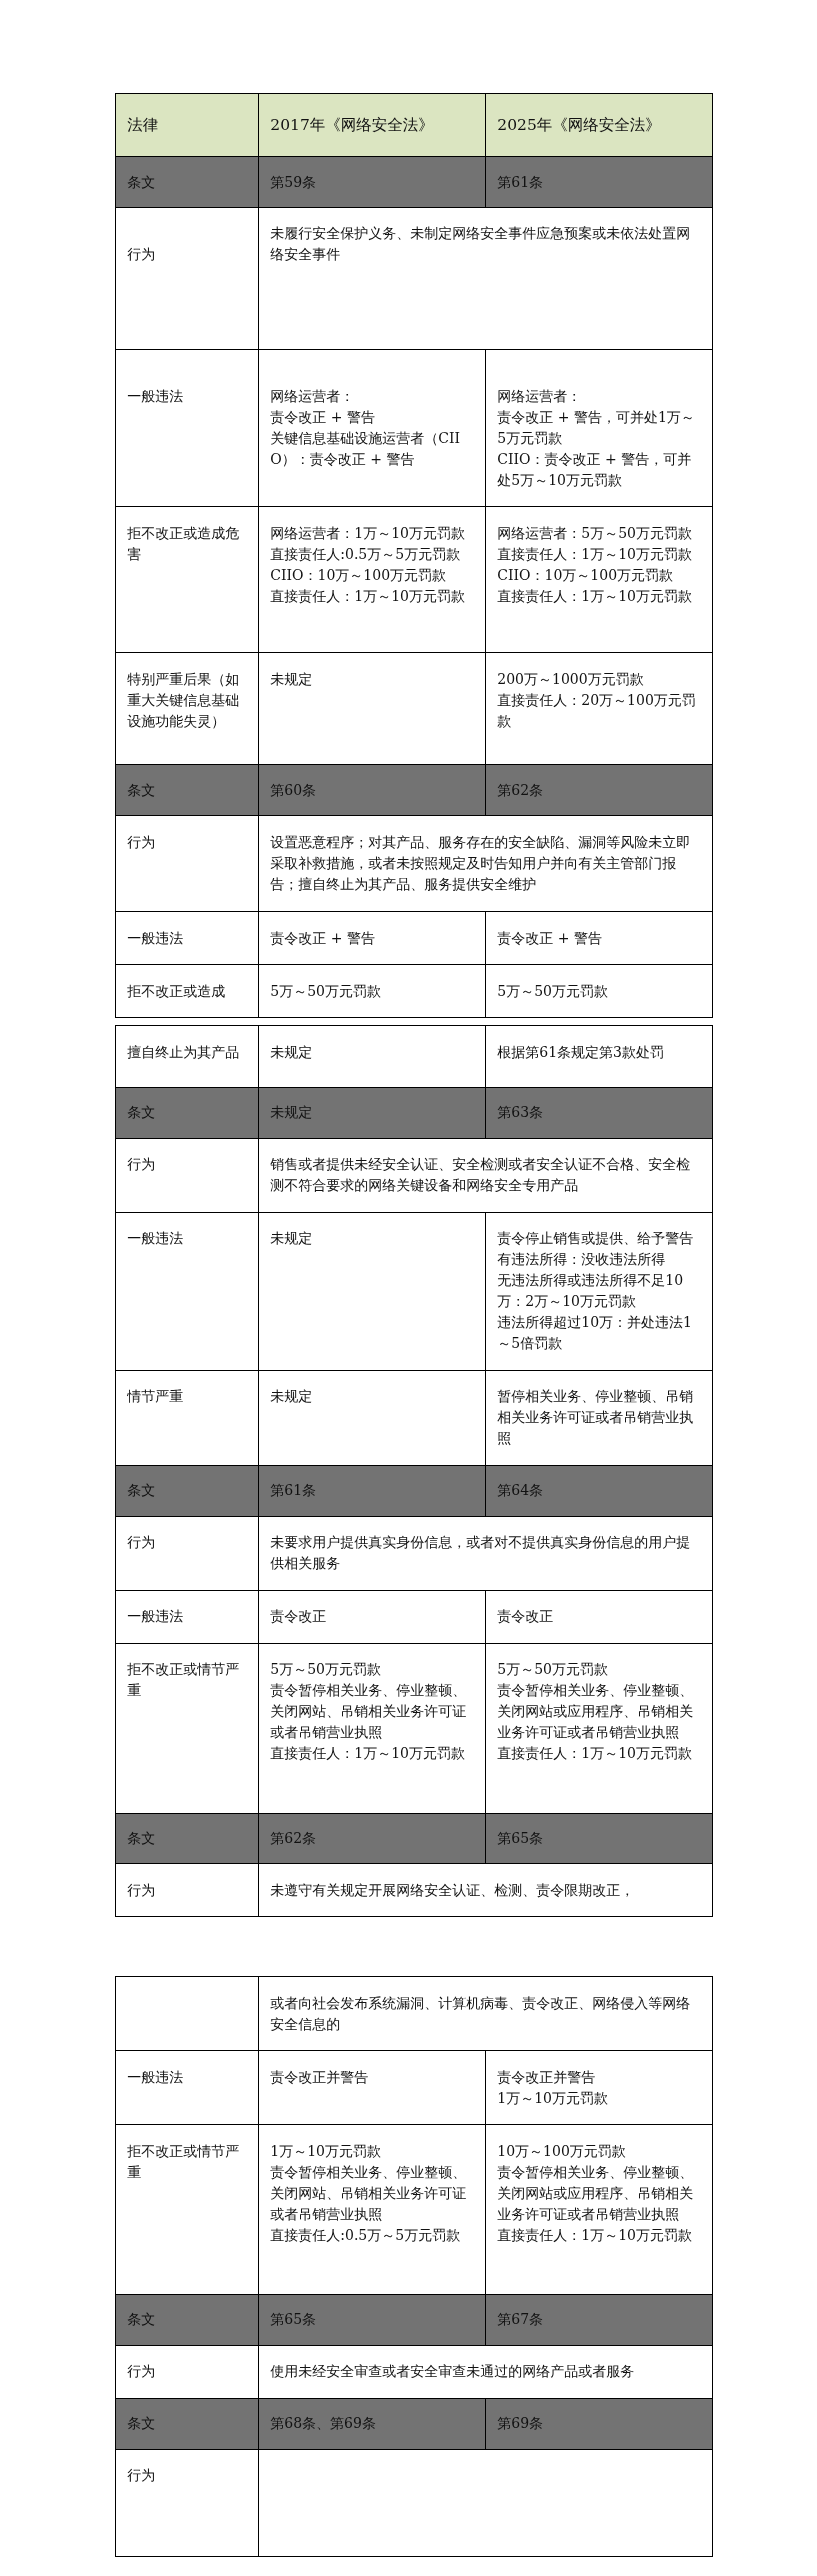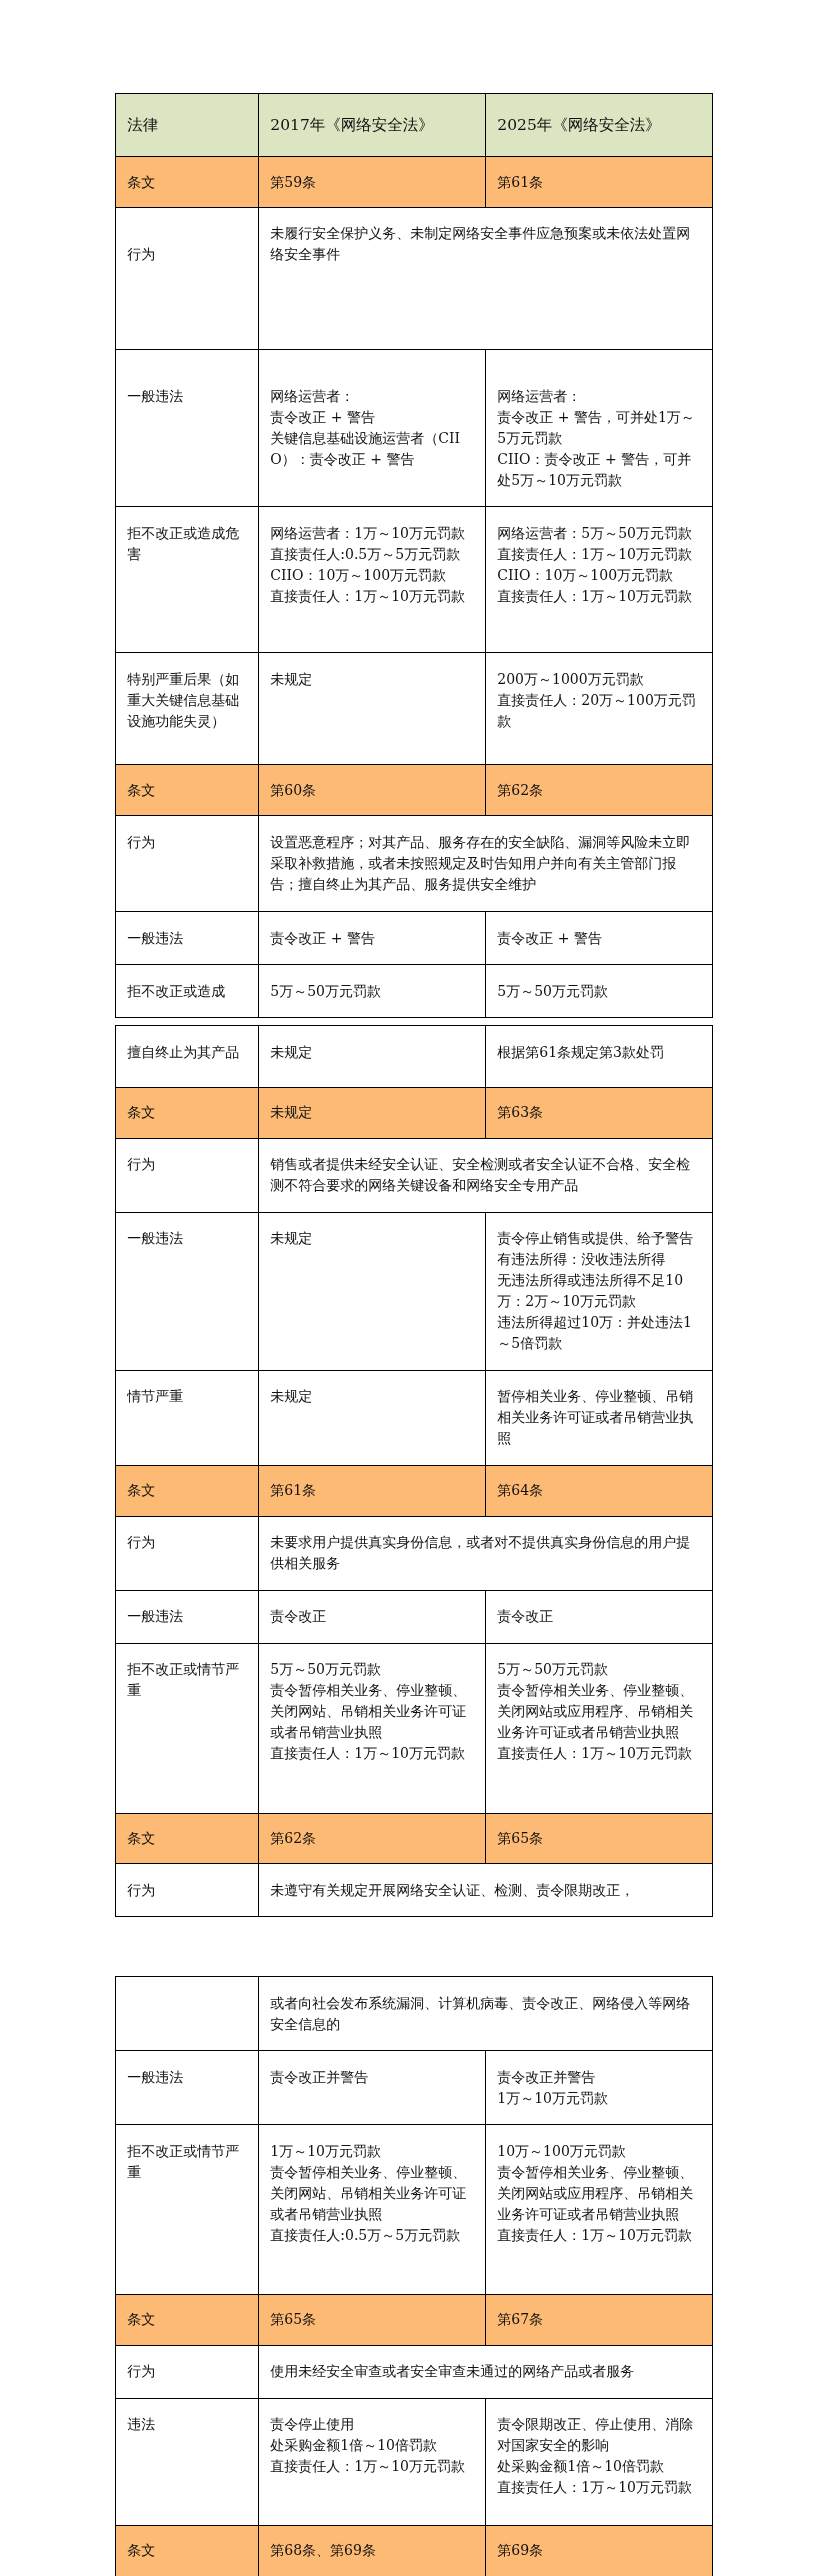--- a/index.html
+++ b/index.html
@@ -26,21 +26,21 @@
     vertical-align: top;
     padding: 15.5px 10.3px 15.5px 11.3px;
     font-size: 14px;
     line-height: 21px;
     word-break: break-all;
   }
   table.cmp col.c1 { width: 143px; }
   table.cmp col.c2 { width: 227px; }
   table.cmp col.c3 { width: 227px; }
   tr.hdr td { background: #dbe5c1; padding-top: 20.6px; padding-bottom: 20.6px; font-size: 15.5px; }
-  tr.art td { background: #fdba74; padding-top: 14.4px; padding-bottom: 14.4px; }
+  tr.art td { background: #737373; padding-top: 14.4px; padding-bottom: 14.4px; }
   .line { display: block; }
 </style>
 </head>
 <body>
 
 <div class="page-block" style="top:93px;">
 <table class="cmp">
   <colgroup>
         <col class="c1">
         <col class="c2">
@@ -258,33 +258,20 @@
   </tr>
   <tr class="art">
     <td>条文</td>
     <td>第65条</td>
     <td>第67条</td>
   </tr>
   <tr style="height:41px">
     <td>行为</td>
     <td colspan="2">使用未经安全审查或者安全审查未通过的网络产品或者服务</td>
   </tr>
-  <tr style="height:127px">
-    <td>违法</td>
-    <td>
-            <span class="line">责令停止使用</span>
-            <span class="line">处采购金额1倍～10倍罚款</span>
-            <span class="line">直接责任人：1万～10万元罚款</span>
-          </td>
-    <td>
-            <span class="line">责令限期改正、停止使用、消除对国家安全的影响</span>
-            <span class="line">处采购金额1倍～10倍罚款</span>
-            <span class="line">直接责任人：1万～10万元罚款</span>
-          </td>
-  </tr>
   <tr class="art">
     <td>条文</td>
     <td>第68条、第69条</td>
     <td>第69条</td>
   </tr>
   <tr style="height:107px">
     <td>行为</td>
     <td colspan="2"></td>
   </tr>
 

